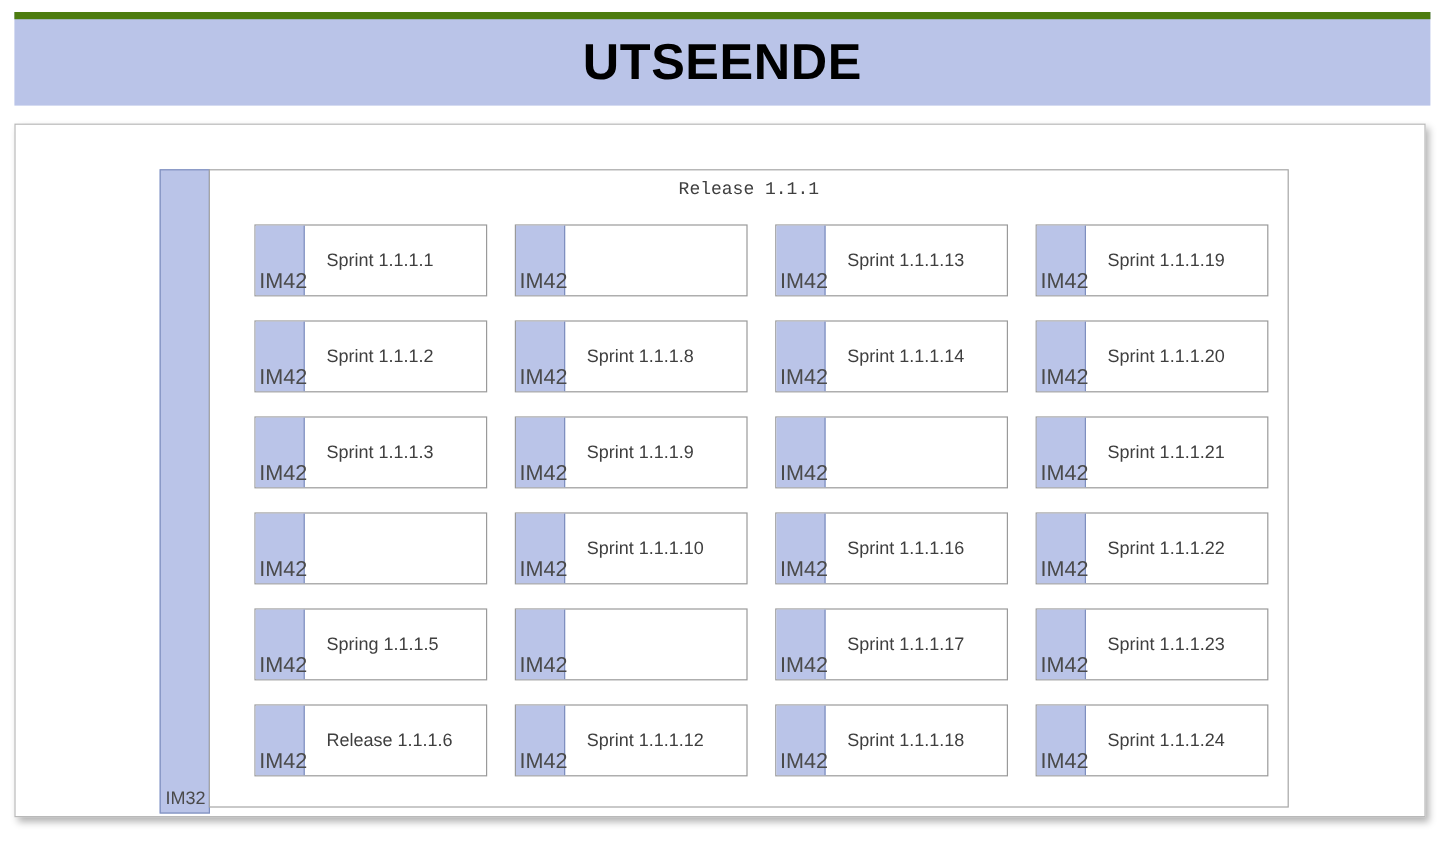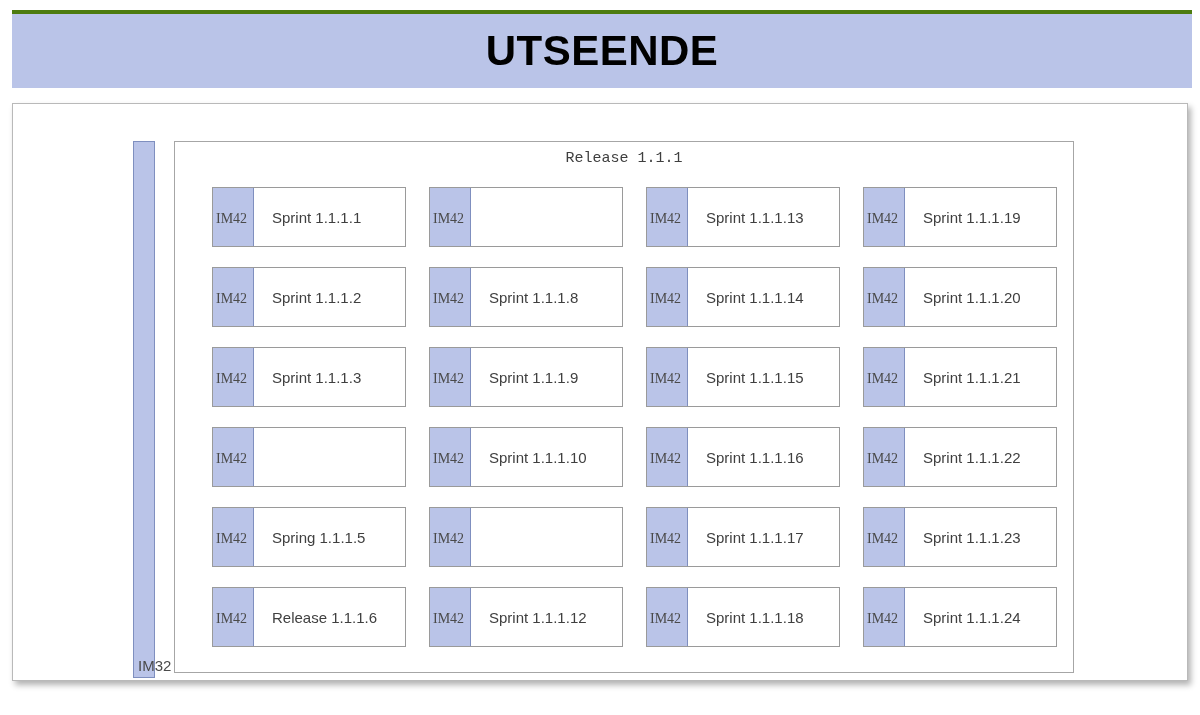--- a/index.html
+++ b/index.html
@@ -17,21 +17,21 @@
   }
 
   
   #header-band {
     position: absolute;
     left: 12px;
     top: 10px;
     width: 1180px;
     height: 78px;
     background: #bac4e8;
-    border-top: 4px solid #4d7c0f;
+    border-top: 6px solid #4d7c0f;
     box-sizing: border-box;
     display: flex;
     align-items: center;
     justify-content: center;
   }
   #header-title {
     font-size: 42px;
     font-weight: bold;
     color: #000000;
     letter-spacing: 0.5px;
@@ -50,21 +50,21 @@
     border: 1px solid #b9b9b9;
     box-sizing: border-box;
     box-shadow: 3px 4px 6px rgba(0,0,0,0.30);
   }
 
   
   #im32-bar {
     position: absolute;
     left: 120px;
     top: 37px;
-    width: 22px;
+    width: 42px;
     height: 537px;
     background: #bac4e8;
     border: 1px solid #7f8fbf;
     box-sizing: border-box;
   }
   #im32-label {
     position: absolute;
     left: 4px;
     bottom: 3px;
     font-size: 15px;
@@ -122,25 +122,25 @@
     position: relative;
     width: 41px;
     flex: 0 0 41px;
     background: #bac4e8;
     border-right: 1px solid #7f8fbf;
     box-sizing: border-box;
   }
   .sprint-tab-label {
     position: absolute;
     left: 3px;
-    bottom: 19px;
-    font-size: 14px;
+    bottom: 1px;
+    font-size: 18px;
     color: #4a4a4a;
     white-space: nowrap;
-    font-family: Liberation Serif, serif;
+    font-family: Liberation Sans, sans-serif;
   }
   .sprint-body {
     flex: 1 1 auto;
     display: flex;
     align-items: center;
     padding-left: 6px;
     box-sizing: border-box;
     overflow: hidden;
   }
   .sprint-label {
@@ -242,23 +242,20 @@
             <span class="sprint-tab-label">IM42</span>
           </div>
           <div class="sprint-body">
             <span class="sprint-label">Sprint 1.1.1.9</span>
           </div>
         </div>
         <div class="sprint-box">
           <div class="sprint-tab">
             <span class="sprint-tab-label">IM42</span>
           </div>
-          <div class="sprint-body">
-            <span class="sprint-label">Sprint 1.1.1.15</span>
-          </div>
         </div>
         <div class="sprint-box">
           <div class="sprint-tab">
             <span class="sprint-tab-label">IM42</span>
           </div>
           <div class="sprint-body">
             <span class="sprint-label">Sprint 1.1.1.21</span>
           </div>
         </div>
         <div class="sprint-box">

